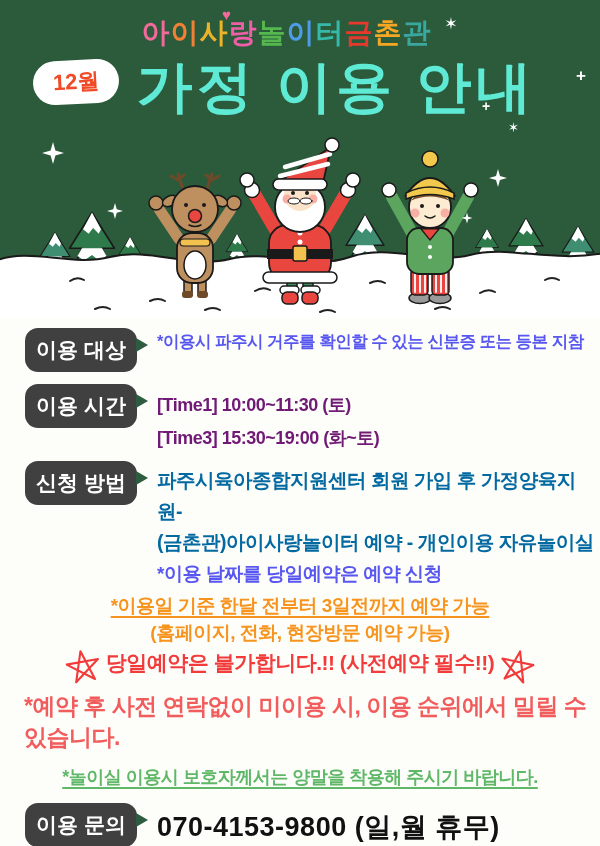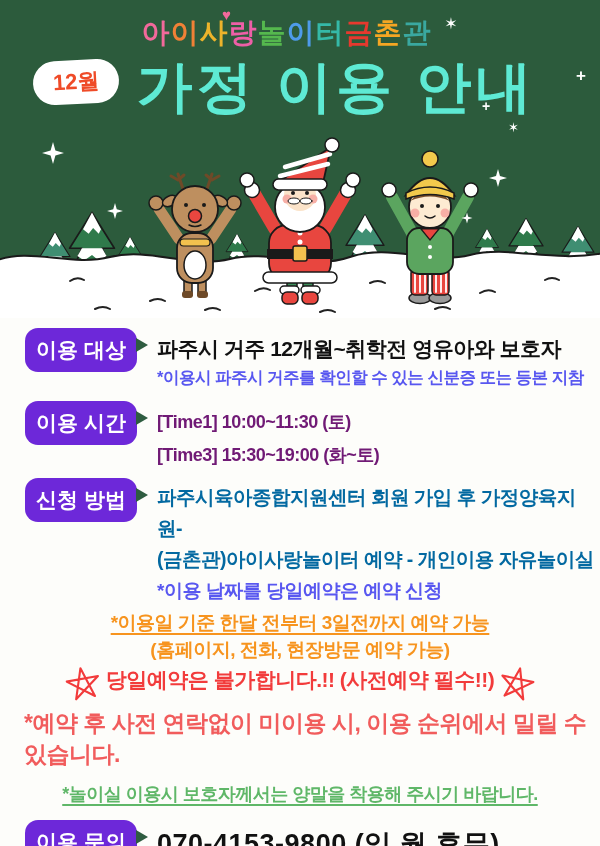--- a/index.html
+++ b/index.html
@@ -27,21 +27,21 @@
   .plus { position:absolute; color:#fff; font-weight:700; }
   .plus.p1 { top:66px; right:14px; font-size:17px; }
   .plus.p2 { top:98px; left:482px; font-size:14px; }
   .plus.p3 { top:120px; left:508px; font-size:13px; }
   .scene { position:absolute; left:0; top:133px; width:600px; height:185px; }
   
   .content { position:absolute; top:318px; left:0; width:600px; }
   .row { display:flex; align-items:flex-start; }
   .pill {
     flex:0 0 auto; position:relative; margin-left:25px; margin-right:20px;
-    width:112px; height:44px; background:#6d28d9; border-radius:13px;
+    width:112px; height:44px; background:#404040; border-radius:13px;
     color:#fff; font-size:21px; font-weight:800;
     display:flex; align-items:center; justify-content:center;
   }
   .pill::after {
     content:""; position:absolute; right:-11px; top:10px; width:0; height:0;
     border-left:12px solid #2E5C40; border-top:7px solid transparent; border-bottom:7px solid transparent;
   }
   .row-target { margin-top:10px; }
   .target-main { font-size:21px; font-weight:800; color:#111; line-height:30px; padding-top:6px; letter-spacing:-0.5px;}
   .target-note { font-size:16.5px; font-weight:800; color:#5857F0; margin-top:3px; letter-spacing:-0.5px;}
@@ -219,21 +219,20 @@
     </svg>
   </div>
 
   <div class="content">
 
     <div class="row row-target">
       <div class="pill">
           <span>이용 대상</span>
         </div>
       <div>
-        <div class="target-main">파주시 거주 12개월~취학전 영유아와 보호자</div>
         <div class="target-note">*이용시 파주시 거주를 확인할 수 있는 신분증 또는 등본 지참</div>
       </div>
     </div>
 
     <div class="row row-time">
       <div class="pill">
           <span>이용 시간</span>
         </div>
       <div class="time-body">
         <div class="time-line">[Time1] 10:00~11:30 (토)</div>

